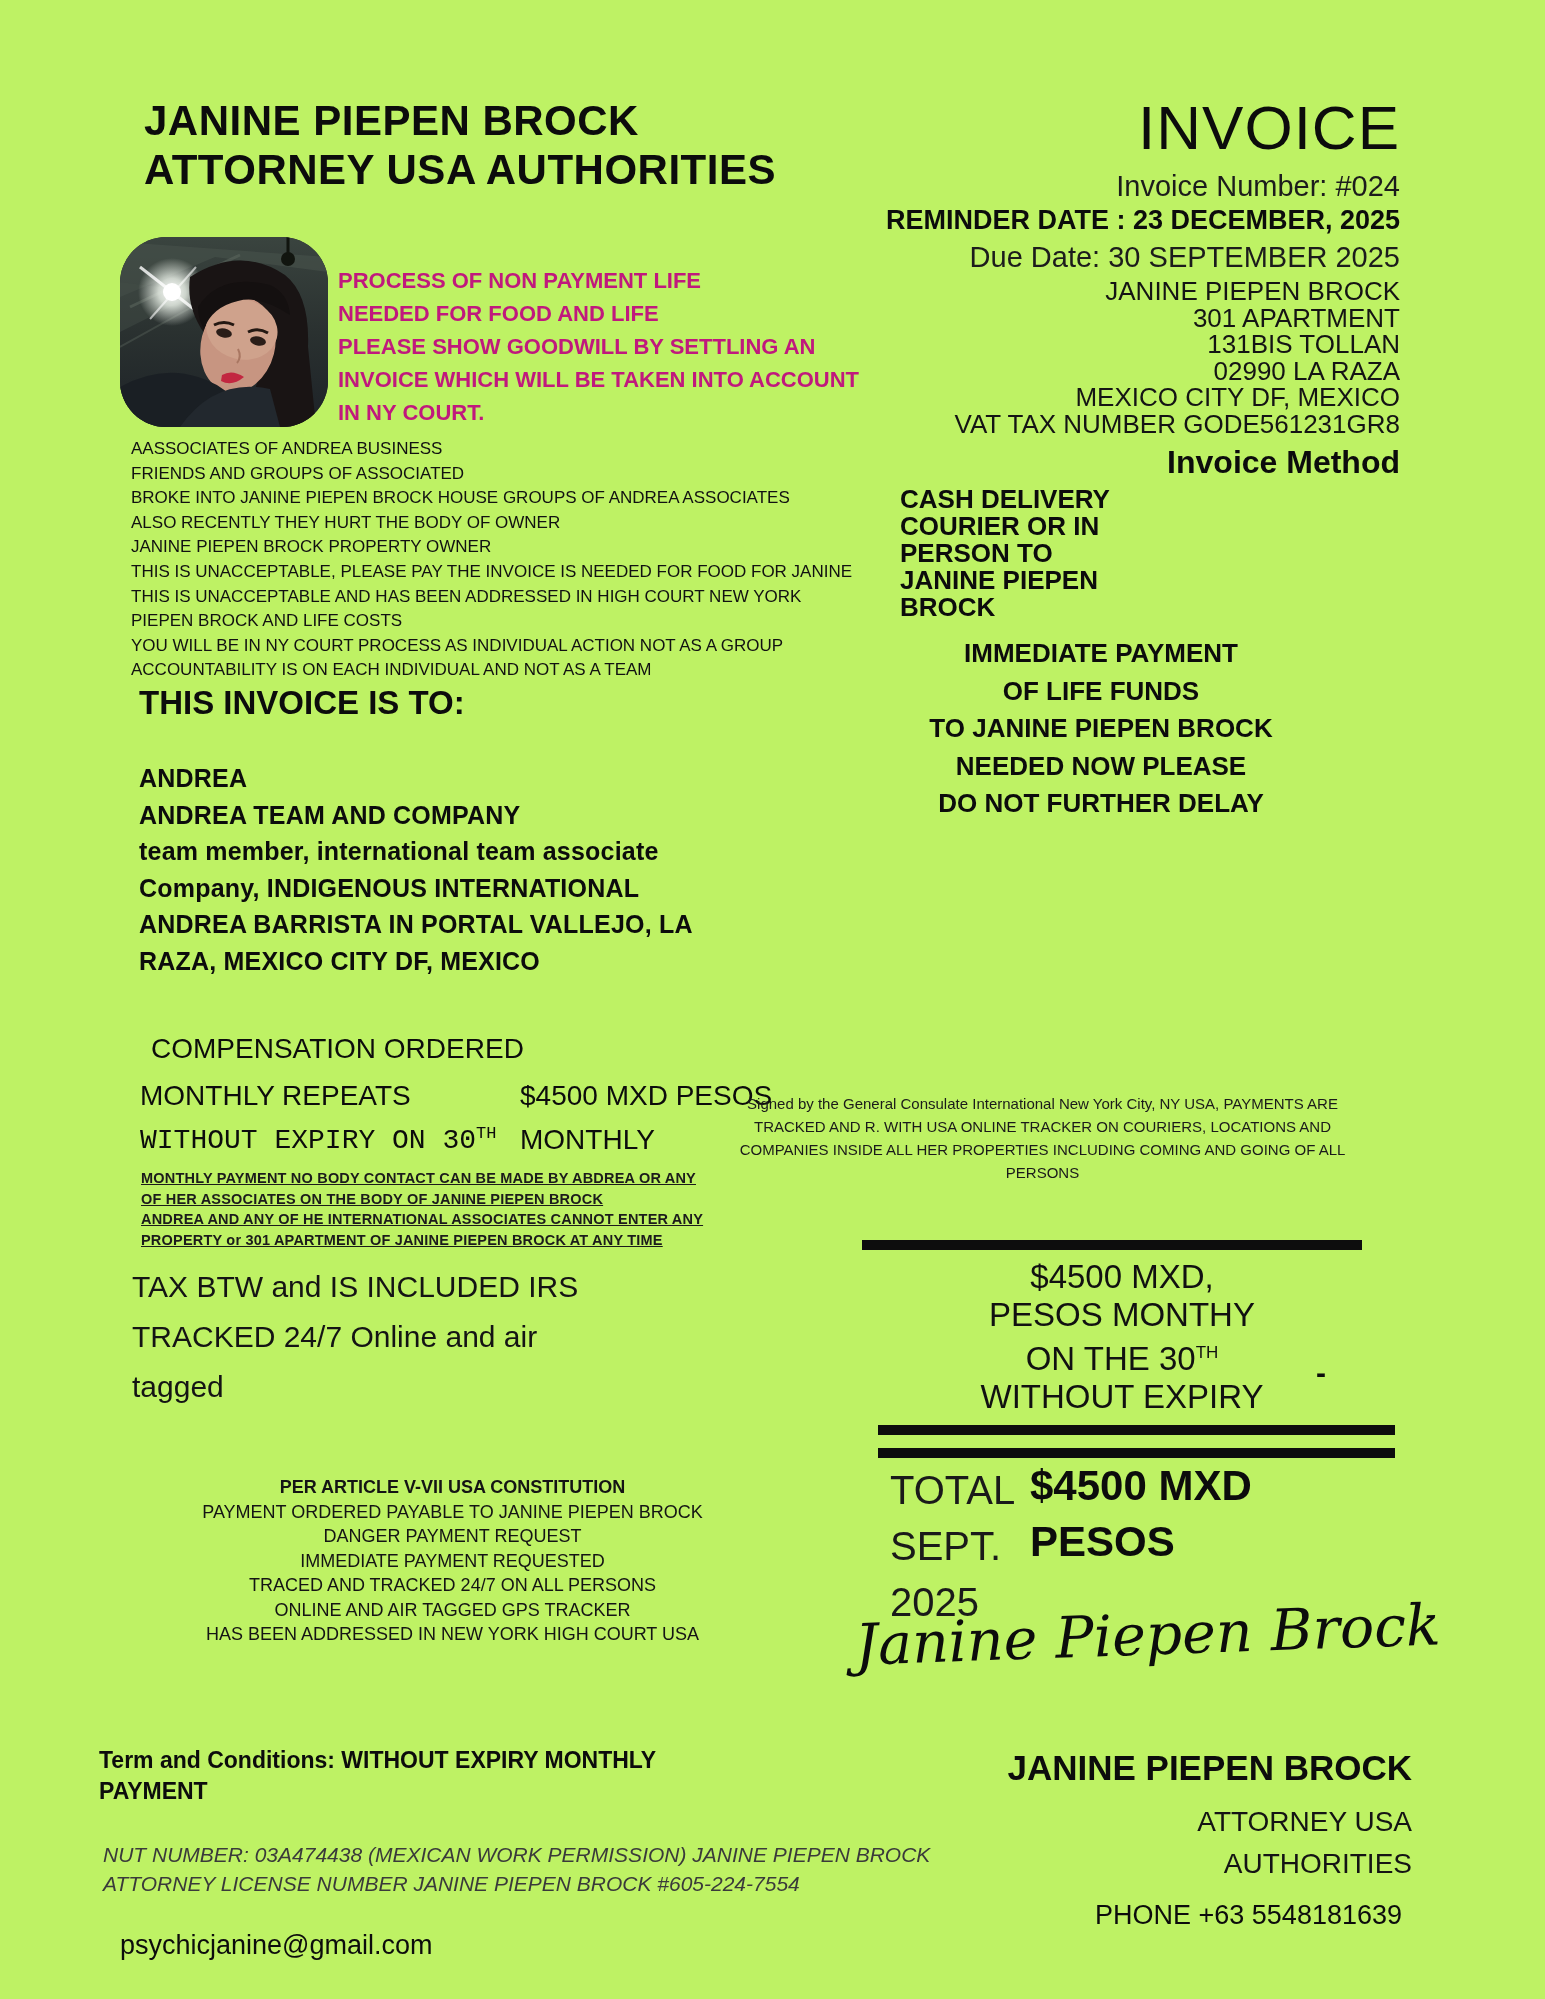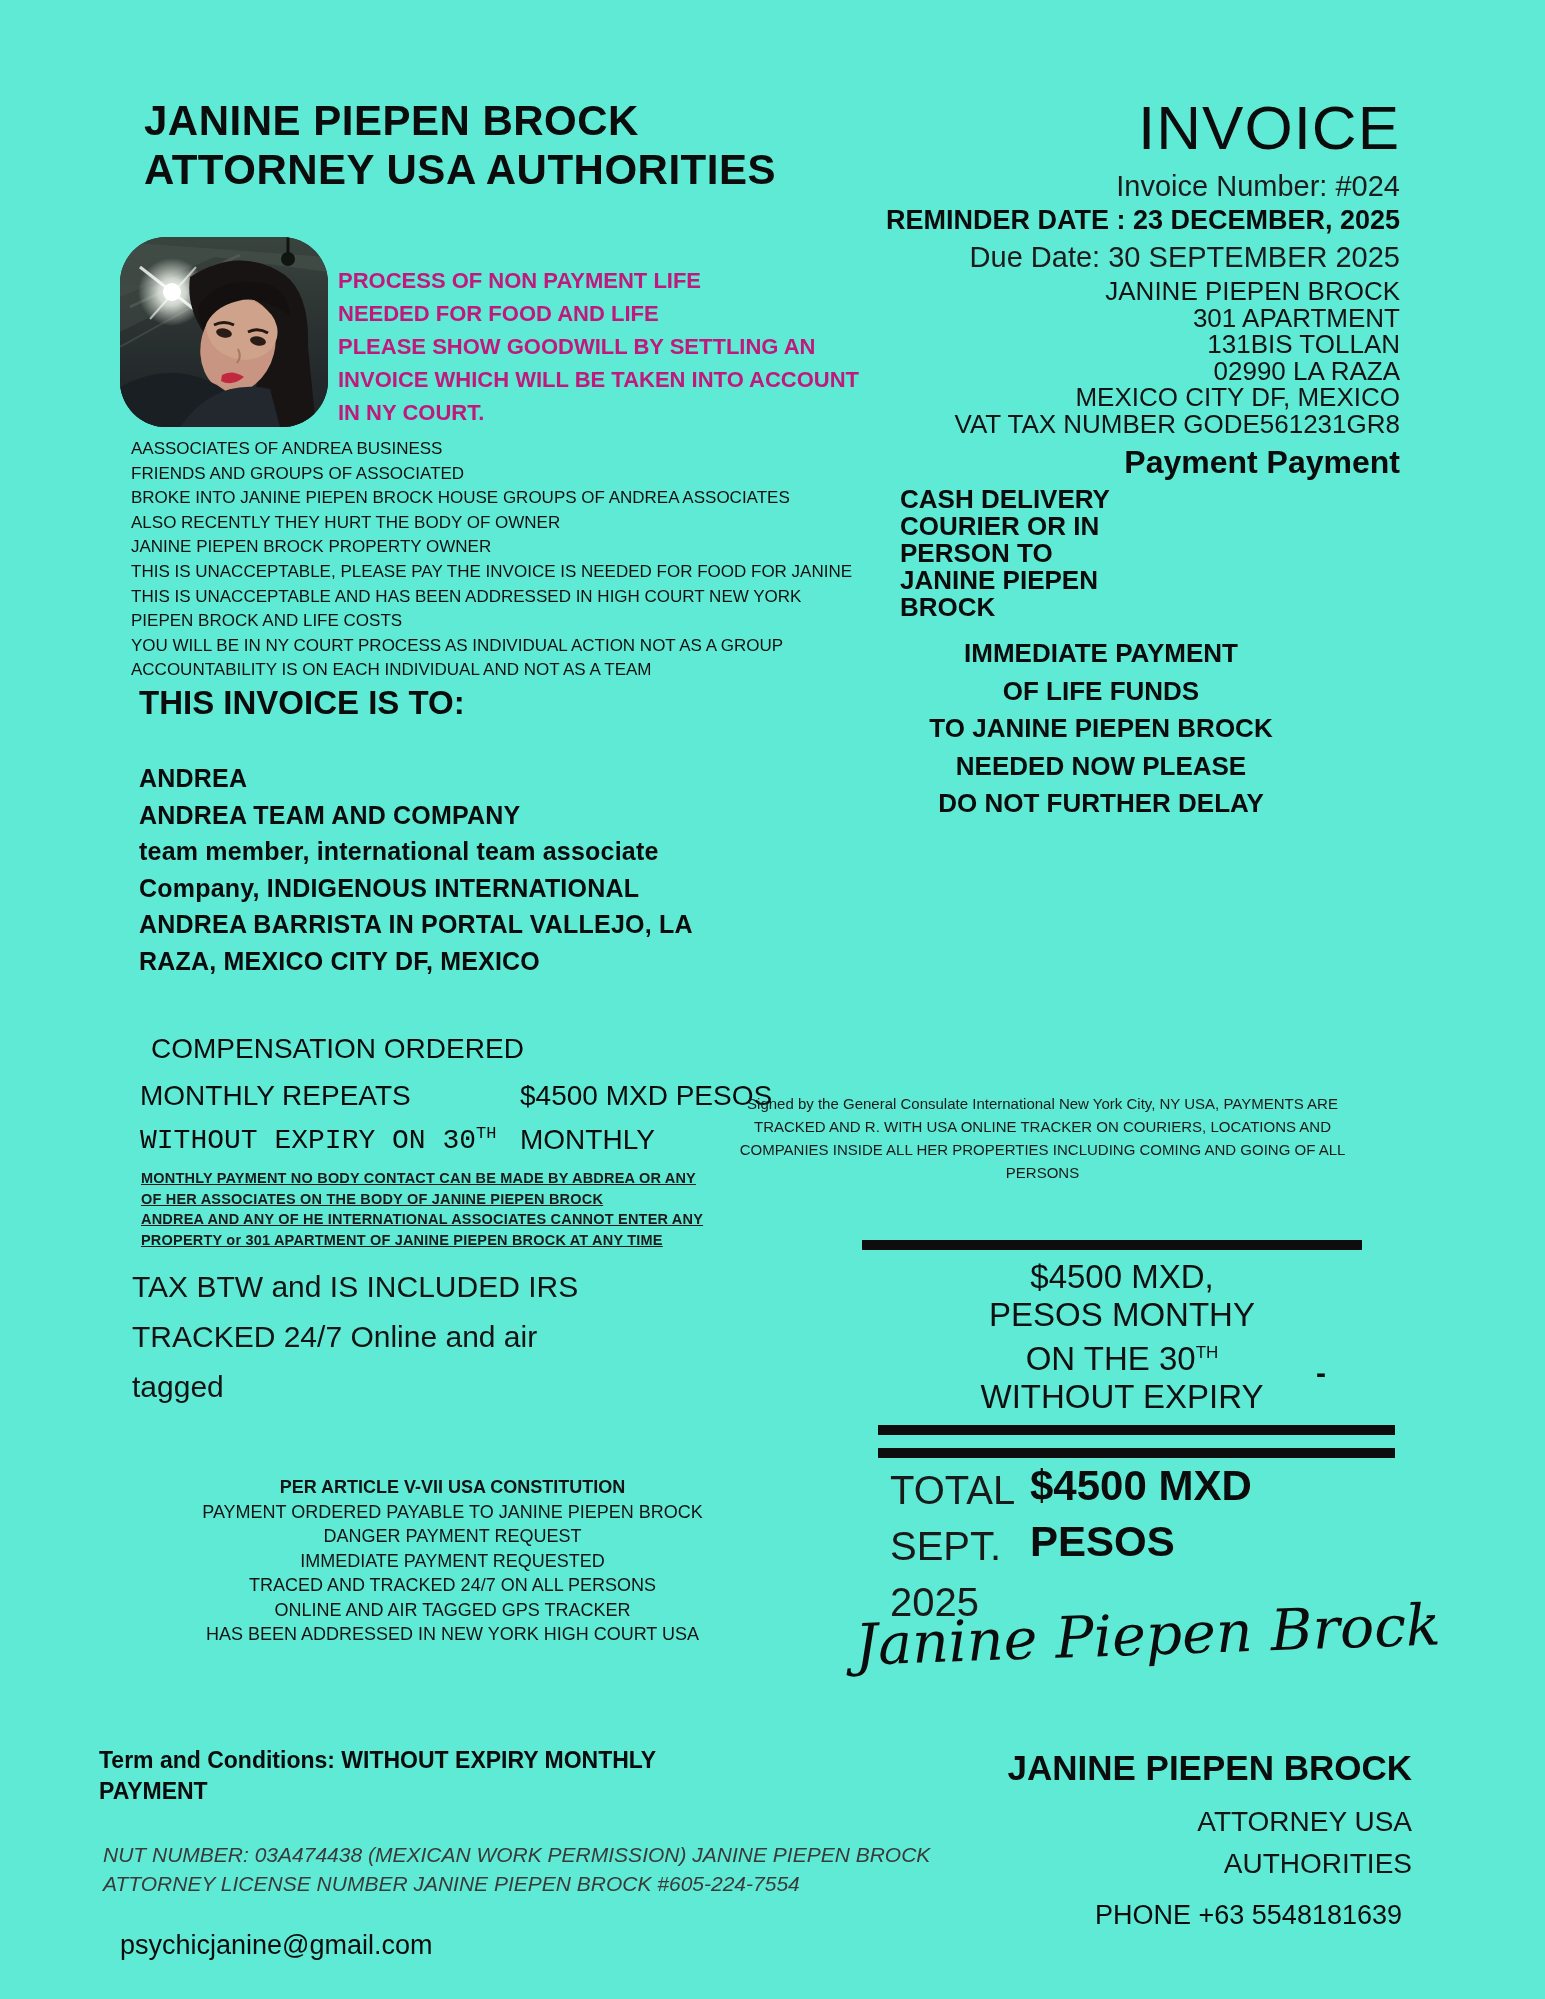--- a/index.html
+++ b/index.html
@@ -1,16 +1,16 @@
 <!DOCTYPE html>
 <html><head>
 <meta charset="utf-8">
 <style>
   html,body{margin:0;padding:0;background:#ffffff;}
-  #page{position:relative;width:1545px;height:1999px;background:#5eead4;overflow:hidden;
+  #page{position:relative;width:1545px;height:1999px;background:#bef264;overflow:hidden;
         font-family:"Liberation Sans",sans-serif;color:#0c0c0c;}
   .abs{position:absolute;}
   
   .doc-title{left:144px;top:96px;font-size:42px;font-weight:700;line-height:49px;letter-spacing:.5px;}
   .invoice-word{left:900px;top:92px;width:500px;text-align:right;font-size:62px;font-weight:400;letter-spacing:1px;}
   .inv-num{left:800px;top:170px;width:600px;text-align:right;font-size:29px;font-weight:400;color:#1c1c1c;}
   .reminder{left:700px;top:205px;width:700px;text-align:right;font-size:27px;font-weight:700;}
   .due{left:800px;top:241px;width:600px;text-align:right;font-size:29px;font-weight:400;color:#1c1c1c;}
   .payee-address{left:800px;top:278px;width:600px;text-align:right;font-size:26px;line-height:26.5px;font-weight:400;color:#141414;}
   .pm-head{left:900px;top:444px;width:500px;text-align:right;font-size:32px;font-weight:700;}
@@ -152,21 +152,21 @@
 
   <div class="abs payee-address">
     <div>JANINE PIEPEN BROCK</div>
     <div>301 APARTMENT</div>
     <div>131BIS TOLLAN</div>
     <div>02990 LA RAZA</div>
     <div>MEXICO CITY DF, MEXICO</div>
     <div>VAT TAX NUMBER GODE561231GR8</div>
   </div>
 
-  <div class="abs pm-head">Payment Payment</div>
+  <div class="abs pm-head">Invoice Method</div>
   <div class="abs pm-lines">
     <div>CASH DELIVERY</div>
     <div>COURIER OR IN</div>
     <div>PERSON TO</div>
     <div>JANINE PIEPEN</div>
     <div>BROCK</div>
   </div>
 
   <div class="abs to-head">THIS INVOICE IS TO:</div>
   <div class="abs to-lines">

